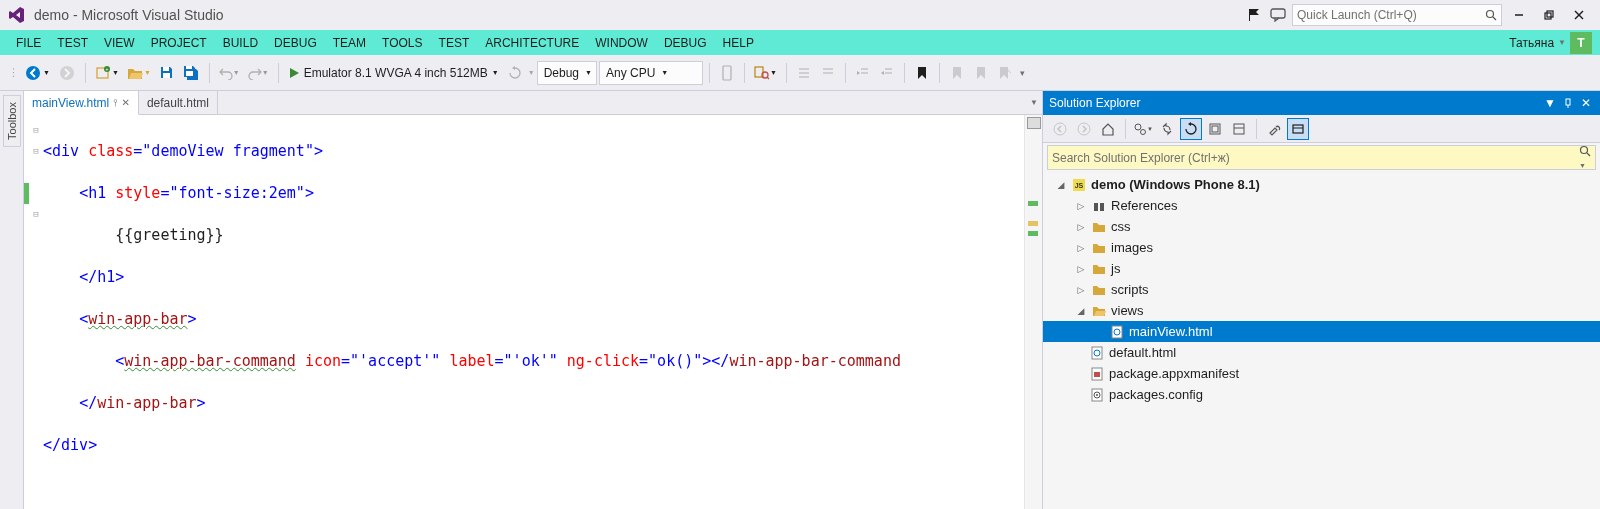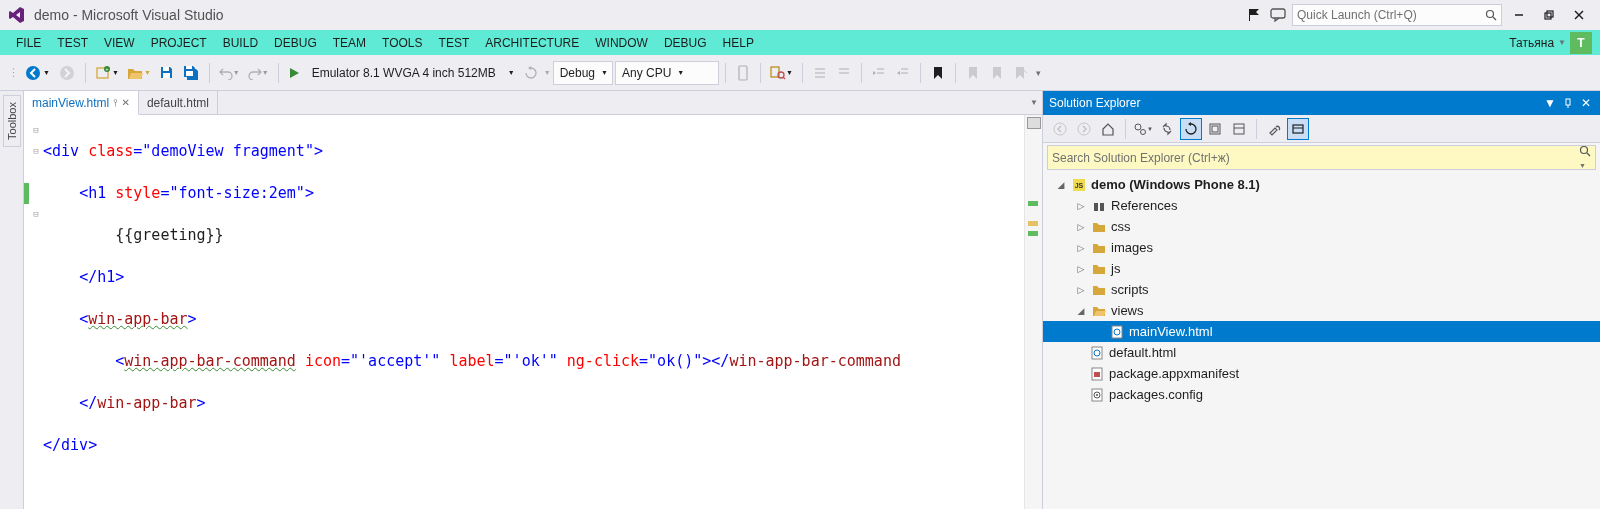--- a/index.html
+++ b/index.html
@@ -20,21 +20,21 @@
   .menu-right { margin-left: auto; display: flex; align-items: center; gap: 4px; }
   .user-name { color: #1e1e1e; font-size: 12px; }
   .user-avatar { width: 22px; height: 22px; background: #5fbb5f; color: white; display: flex; align-items: center; justify-content: center; font-weight: bold; font-size: 12px; }
 
   
   .toolbar { height: 36px; display: flex; align-items: center; padding: 0 8px; background: #eeeef2; border-bottom: 1px solid #cccedb; gap: 2px; }
   .tb-btn { min-width: 22px; height: 24px; display: flex; align-items: center; justify-content: center; padding: 0 3px; color: #1e1e1e; position: relative; }
   .tb-btn.disabled { opacity: 0.4; }
   .tb-sep { width: 1px; height: 20px; background: #cccedb; margin: 0 4px; }
   .tb-drop { border: 1px solid #cccedb; background: #fcfcfc; height: 24px; display: flex; align-items: center; padding: 0 4px 0 6px; font-size: 12px; gap:6px; }
-  .tb-emulator { font-size: 12px; color:#1e1e1e; display:flex; align-items:center; gap:12px; }
+  .tb-emulator { font-size: 12px; color:#1e1e1e; display:flex; align-items:center; gap:4px; }
   .play { color: #388a34; }
   .nav-back svg circle{fill:#007acc}
   .folder-open {color:#d6a839}
 
   
   .main { display: flex; height: calc(509px - 30px - 25px - 36px); }
   .left-strip { width: 24px; background: #eeeef2; border-right: 1px solid #cccedb; display:flex; flex-direction:column; align-items:center; padding-top:4px; }
   .left-strip .tab { writing-mode: vertical-rl; transform: rotate(180deg); font-size: 11px; padding: 6px 2px; color: #444; background:#eeeef2; border:1px solid #cccedb; cursor:default; }
   .editor-area { flex:1; display:flex; flex-direction:column; background:#fff; }
   .doc-tabs { height:24px; display:flex; align-items:stretch; background:#eeeef2; border-bottom:1px solid #cccedb; }

